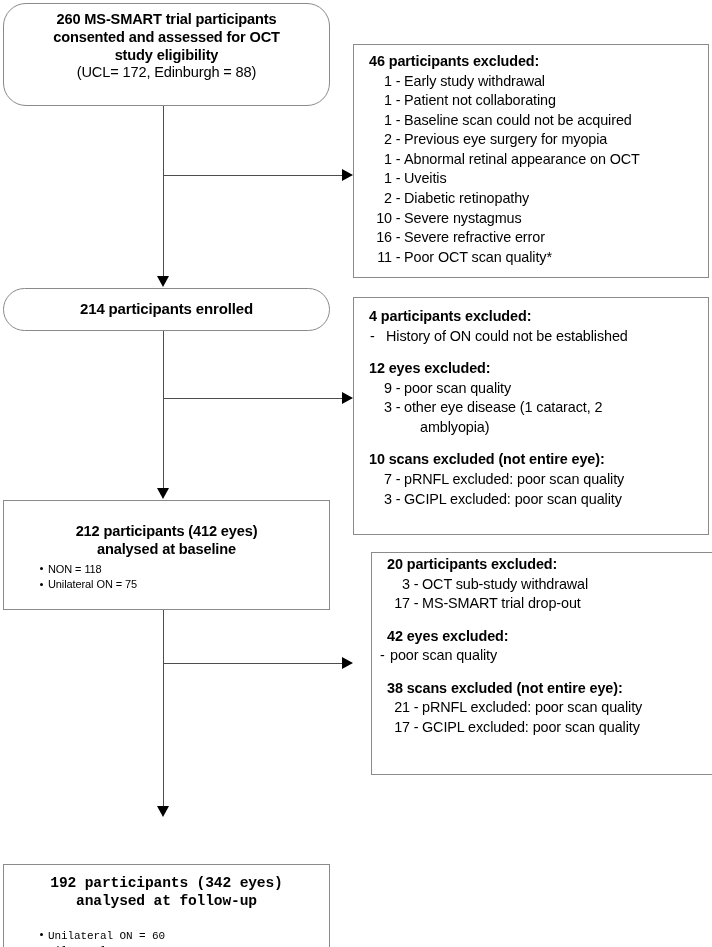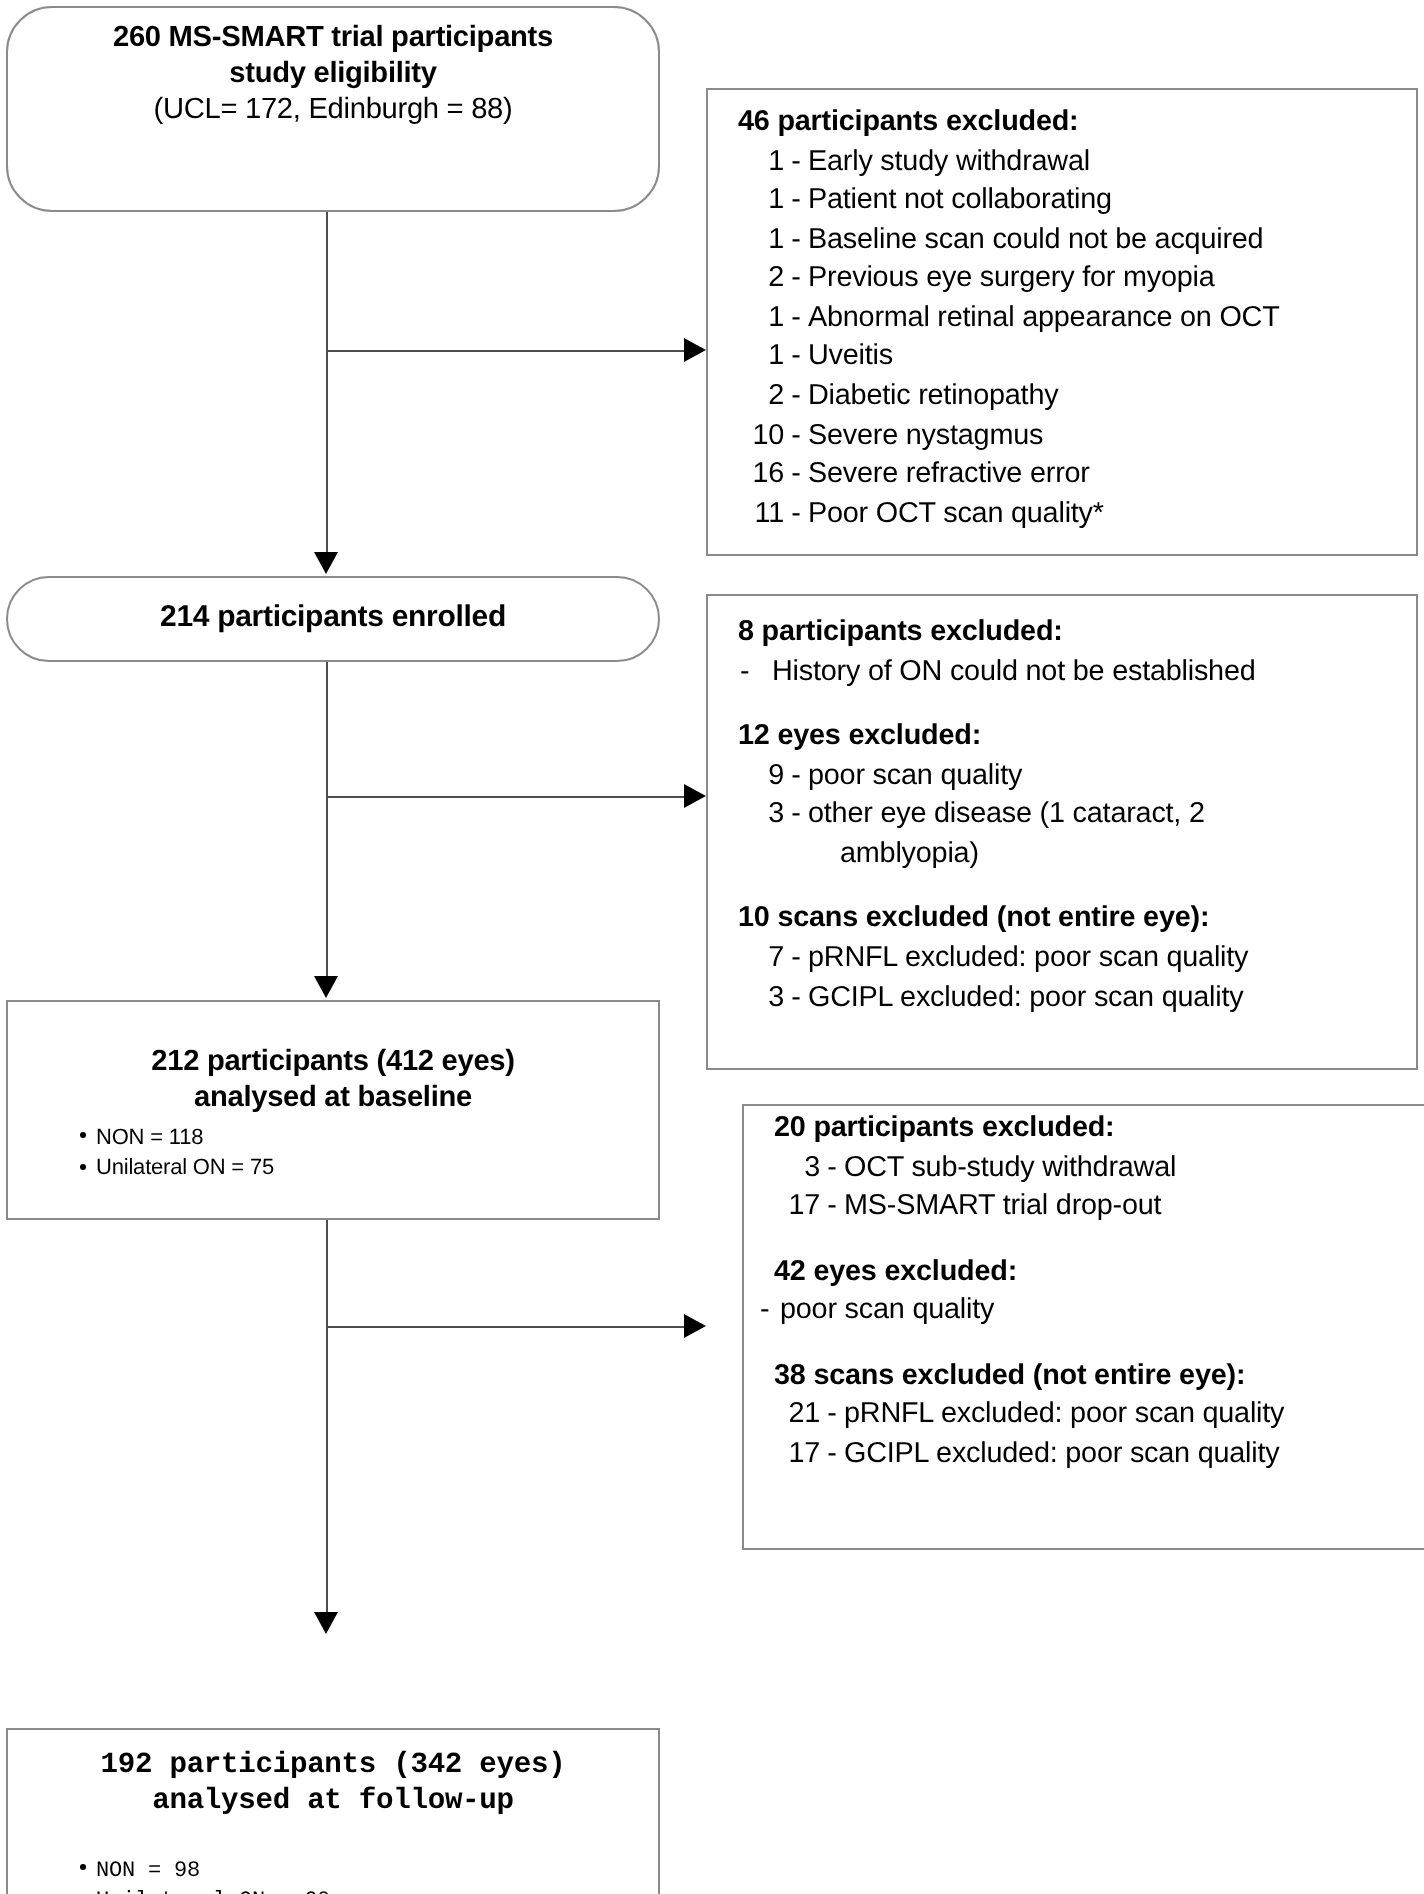--- a/index.html
+++ b/index.html
@@ -237,20 +237,21 @@
   <div class="arrow-right" style="left:342px; top:392px;"></div>
 
   <div class="line vline" style="left:163px; top:610px; height:197px;"></div>
   <div class="arrow-down" style="left:157px; top:806px;"></div>
 
   <div class="line hline" style="left:163px; top:663px; width:180px;"></div>
   <div class="arrow-right" style="left:342px; top:657px;"></div>
 
   <div class="box ctr" id="box-consented">
     <div class="hdr-bold">260 MS-SMART trial participants</div>
+    <div class="hdr-bold">consented and assessed for OCT</div>
     <div class="hdr-bold">study eligibility</div>
     <div class="hdr-plain">(UCL= 172,  Edinburgh = 88)</div>
   </div>
 
   <div class="box ctr" id="box-enrolled">
     <div class="hdr-bold">214 participants enrolled</div>
   </div>
 
   <div class="box" id="box-baseline">
     <div class="ctr hdr-bold">212 participants (412 eyes)</div>
@@ -266,24 +267,20 @@
       </div>
     </div>
   </div>
 
   <div class="box" id="box-followup">
     <div class="ctr hdr-bold">192 participants (342 eyes)</div>
     <div class="ctr hdr-bold">analysed at follow-up</div>
     <div class="bullets bullets-fu">
       <div class="bullet-row">
         <span class="bullet-dot"><span></span></span>
-        <span class="bullet-label">NON = 98</span>
-      </div>
-      <div class="bullet-row">
-        <span class="bullet-dot"><span></span></span>
         <span class="bullet-label">Unilateral ON = 60</span>
       </div>
       <div class="bullet-row">
         <span class="bullet-dot"><span></span></span>
         <span class="bullet-label">Bilateral ON = 34</span>
       </div>
     </div>
   </div>
 
   <div class="box" id="box-excl-1">
@@ -334,21 +331,21 @@
       <span class="excl-text">Severe refractive error</span>
     </div>
     <div class="excl-row">
       <span class="excl-num">11</span>
       <span class="excl-dash">-</span>
       <span class="excl-text">Poor OCT scan quality*</span>
     </div>
   </div>
 
   <div class="box" id="box-excl-2">
-    <div class="excl-title">8 participants excluded:</div>
+    <div class="excl-title">4 participants excluded:</div>
     <div class="excl-row nodigit">
       <span class="excl-num"></span>
       <span class="excl-dash">-</span>
       <span class="excl-text">History of ON could not be established</span>
     </div>
 
     <div class="spacer-row"></div>
 
     <div class="excl-title"><span>12  eyes excluded</span><span class="tail">:</span></div>
     <div class="excl-row">

